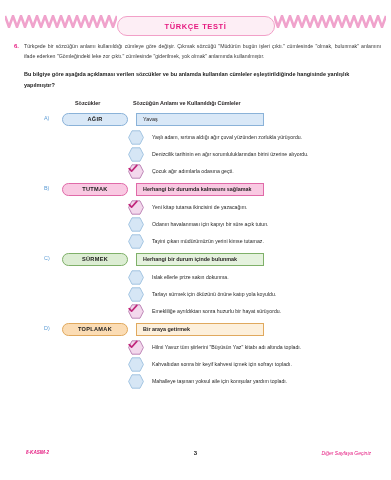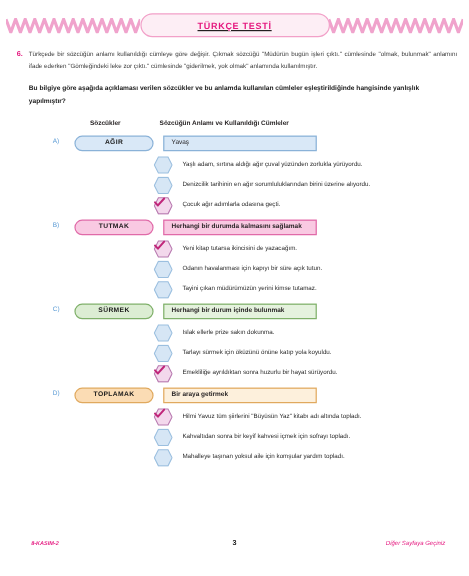--- a/index.html
+++ b/index.html
@@ -12,24 +12,23 @@
     color: #231f20;
     position: relative;
     overflow: hidden;
   }
 
   
   .header {
     position: relative;
     height: 30px;
     display: flex;
-    align-items: center;
+    align-items: flex-end;
     justify-content: center;
     margin-top: 6px;
-    text-decoration: underline;
   }
   .zigzag {
     position: absolute;
     top: 9px;
     height: 13px;
     overflow: hidden;
   }
   .zigzag.left  { left: 5px;  width: 112px; }
   .zigzag.right { right: 5px; width: 112px; }
   .zigzag svg { display: block; }

